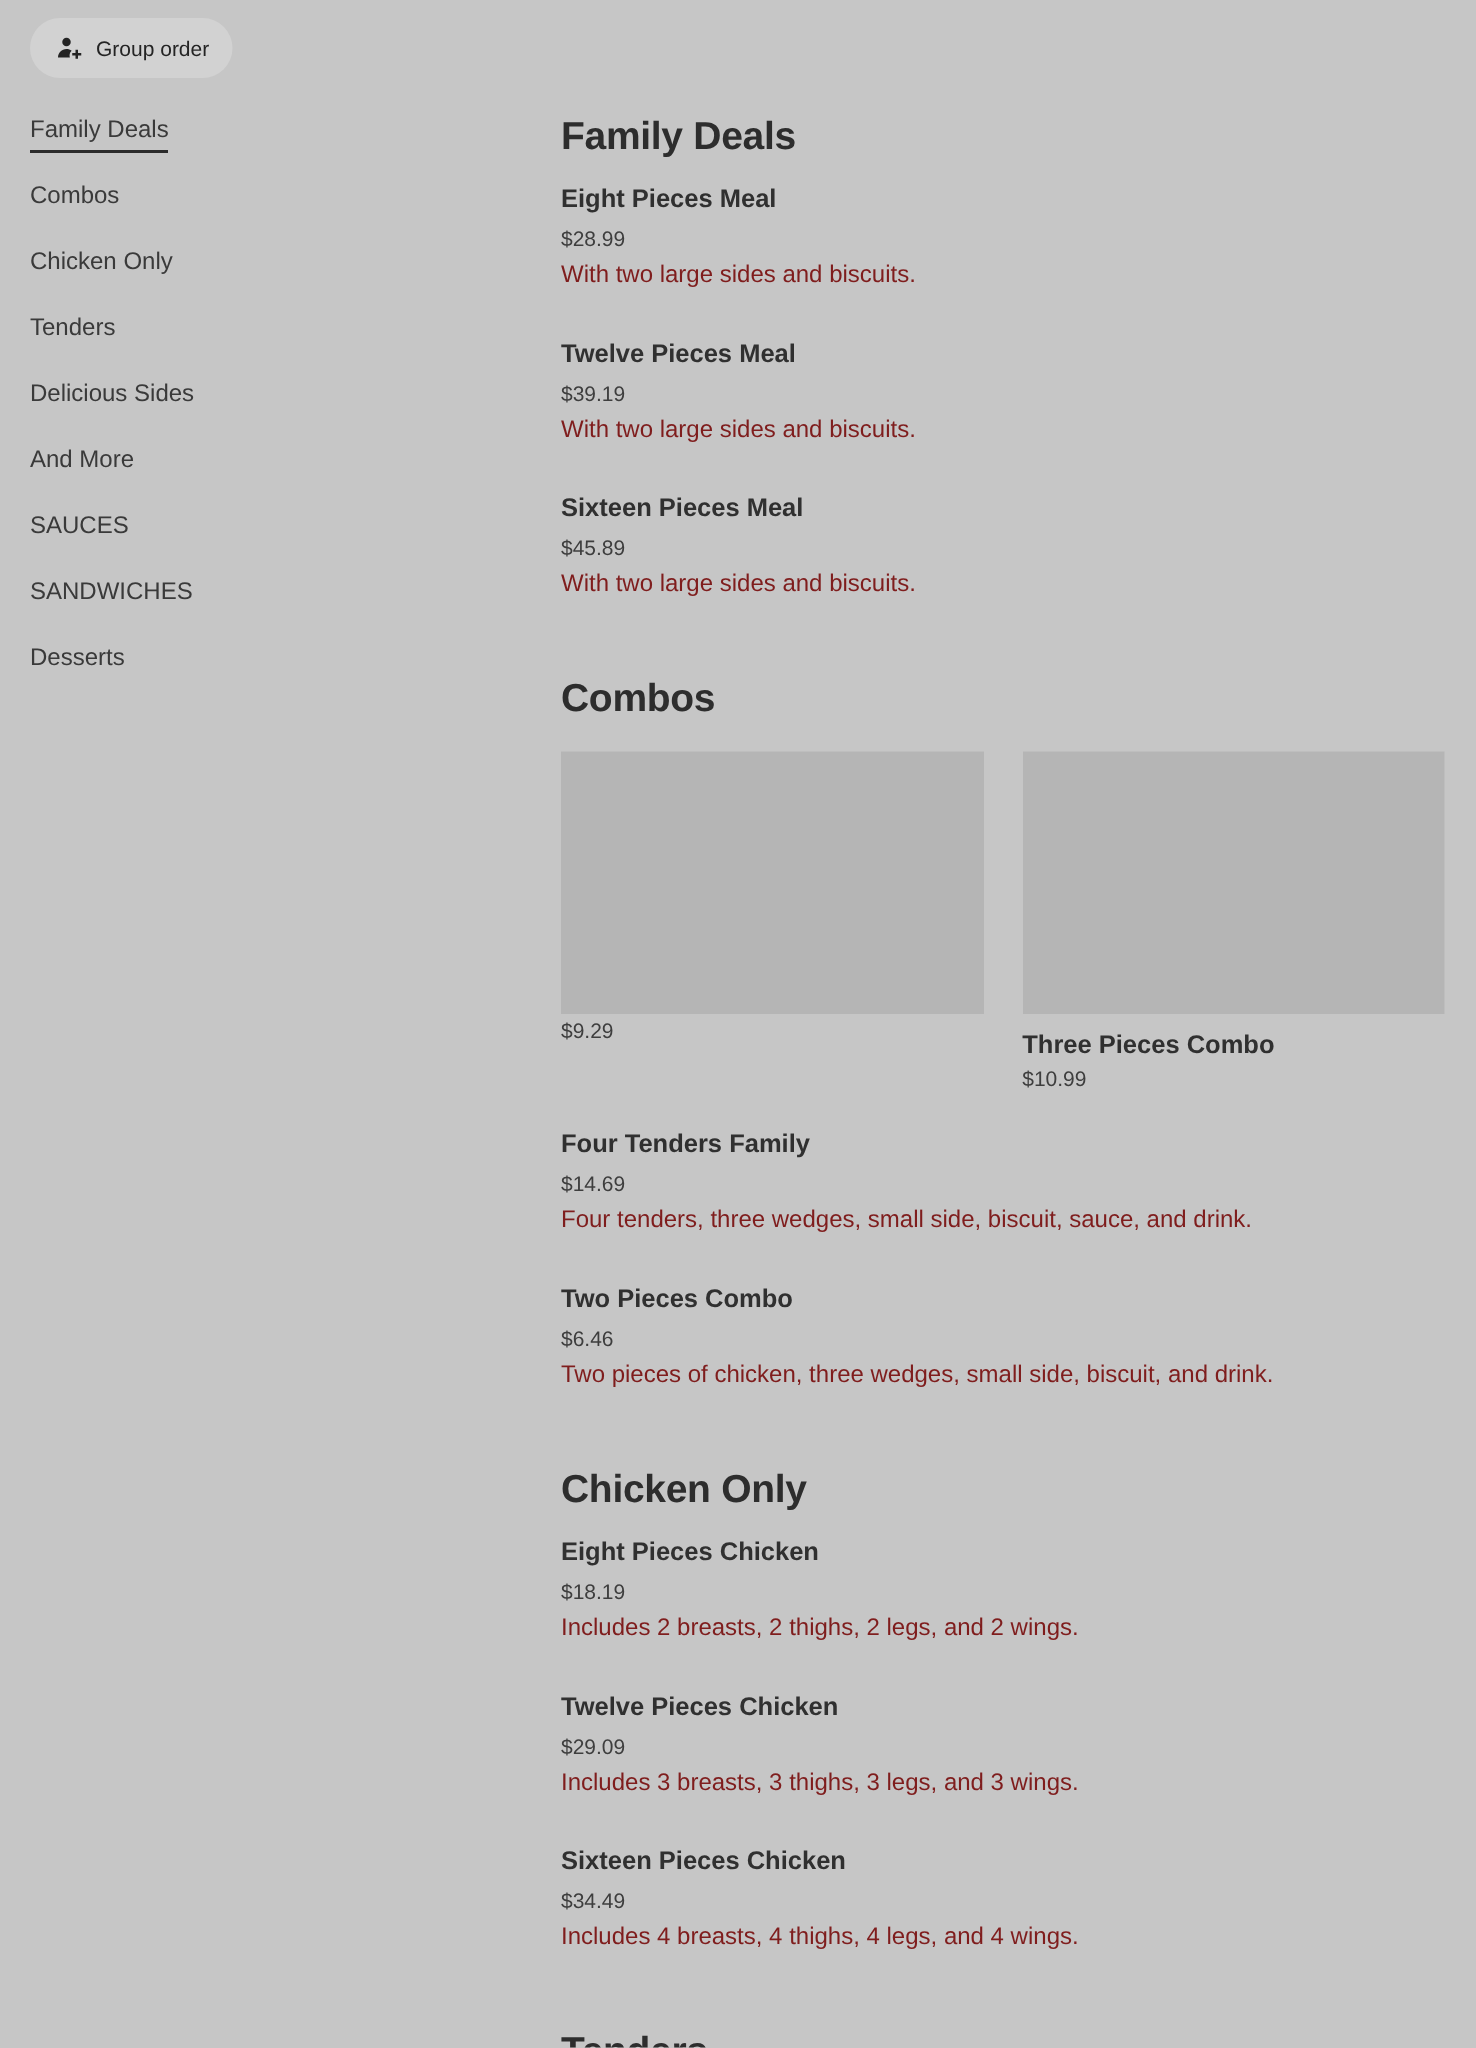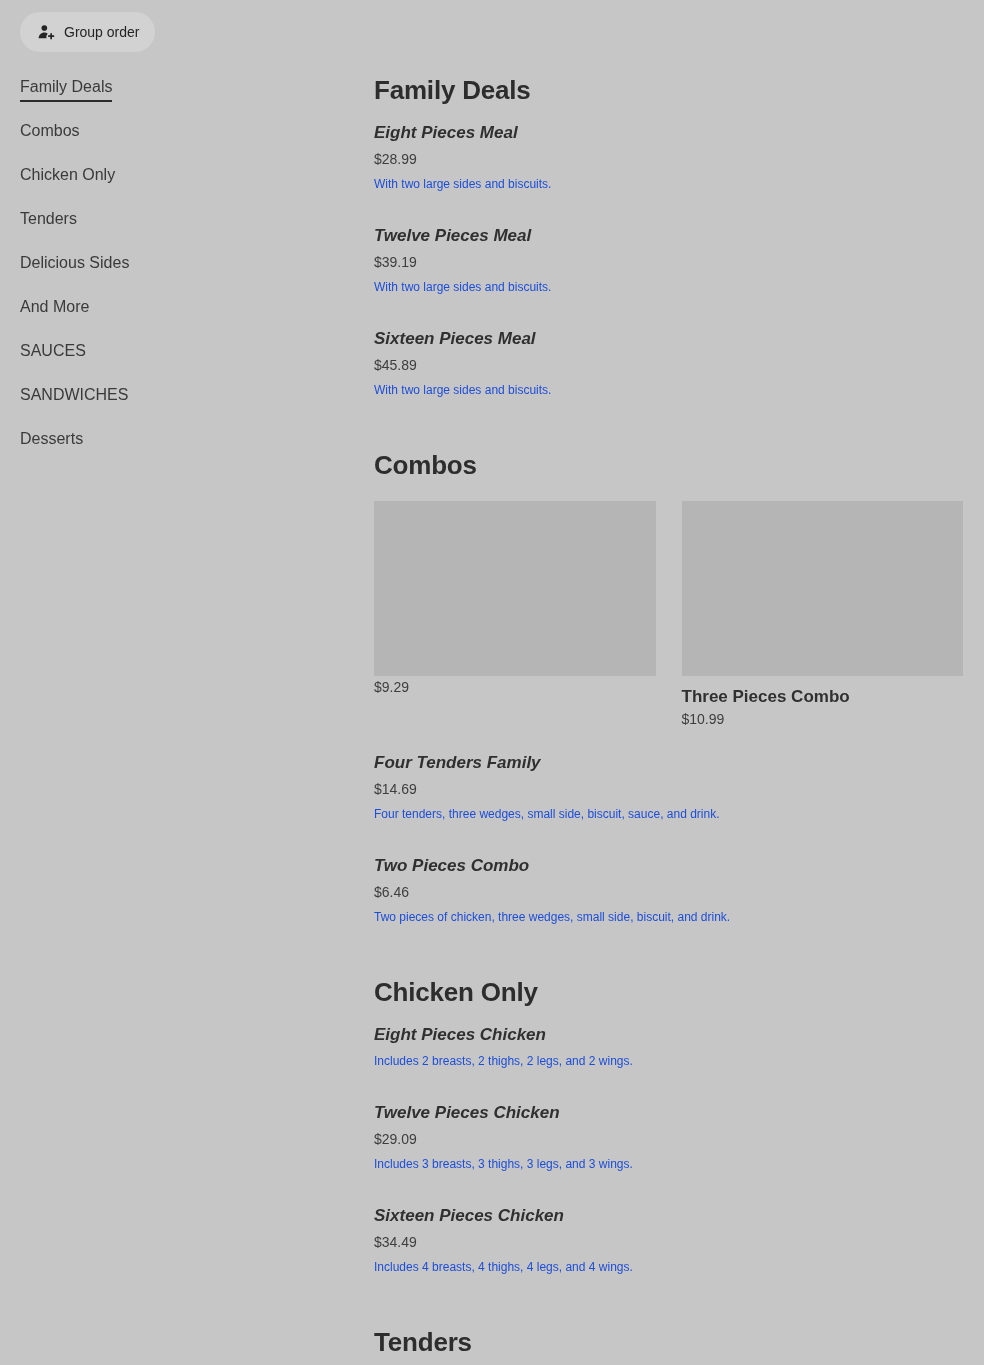--- a/index.html
+++ b/index.html
@@ -83,32 +83,31 @@
   .section-title.first { margin-top: 74px; }
   .section-items { margin-top: 16px; }
 
   .menu-item { margin-bottom: 32px; cursor: pointer; }
   .item-name {
     font-size: 17px;
     line-height: 22px;
     font-weight: 700;
     color: #303030;
     margin-bottom: 6px;
-    font-style: italic;
   }
   .item-price {
     font-size: 14px;
     line-height: 18px;
     color: #3e3e3e;
     margin-bottom: 7px;
   }
   .item-desc {
-    font-size: 12px;
+    font-size: 16px;
     line-height: 18px;
-    color: #1d4ed8;
+    color: #7f1d1d;
   }
 
   
   .card-grid {
     margin-top: 20px;
     margin-bottom: 24px;
     display: grid;
     grid-template-columns: 1fr 1fr;
     column-gap: 26px;
   }
@@ -219,20 +218,21 @@
       <div class="item-name">Two Pieces Combo</div>
       <div class="item-price">$6.46</div>
       <div class="item-desc">Two pieces of chicken, three wedges, small side, biscuit, and drink.</div>
     </div>
   </div>
 
   <h2 class="section-title">Chicken Only</h2>
   <div class="section-items">
     <div class="menu-item">
       <div class="item-name">Eight Pieces Chicken</div>
+      <div class="item-price">$18.19</div>
       <div class="item-desc">Includes 2 breasts, 2 thighs, 2 legs, and 2 wings.</div>
     </div>
     <div class="menu-item">
       <div class="item-name">Twelve Pieces Chicken</div>
       <div class="item-price">$29.09</div>
       <div class="item-desc">Includes 3 breasts, 3 thighs, 3 legs, and 3 wings.</div>
     </div>
     <div class="menu-item">
       <div class="item-name">Sixteen Pieces Chicken</div>
       <div class="item-price">$34.49</div>

